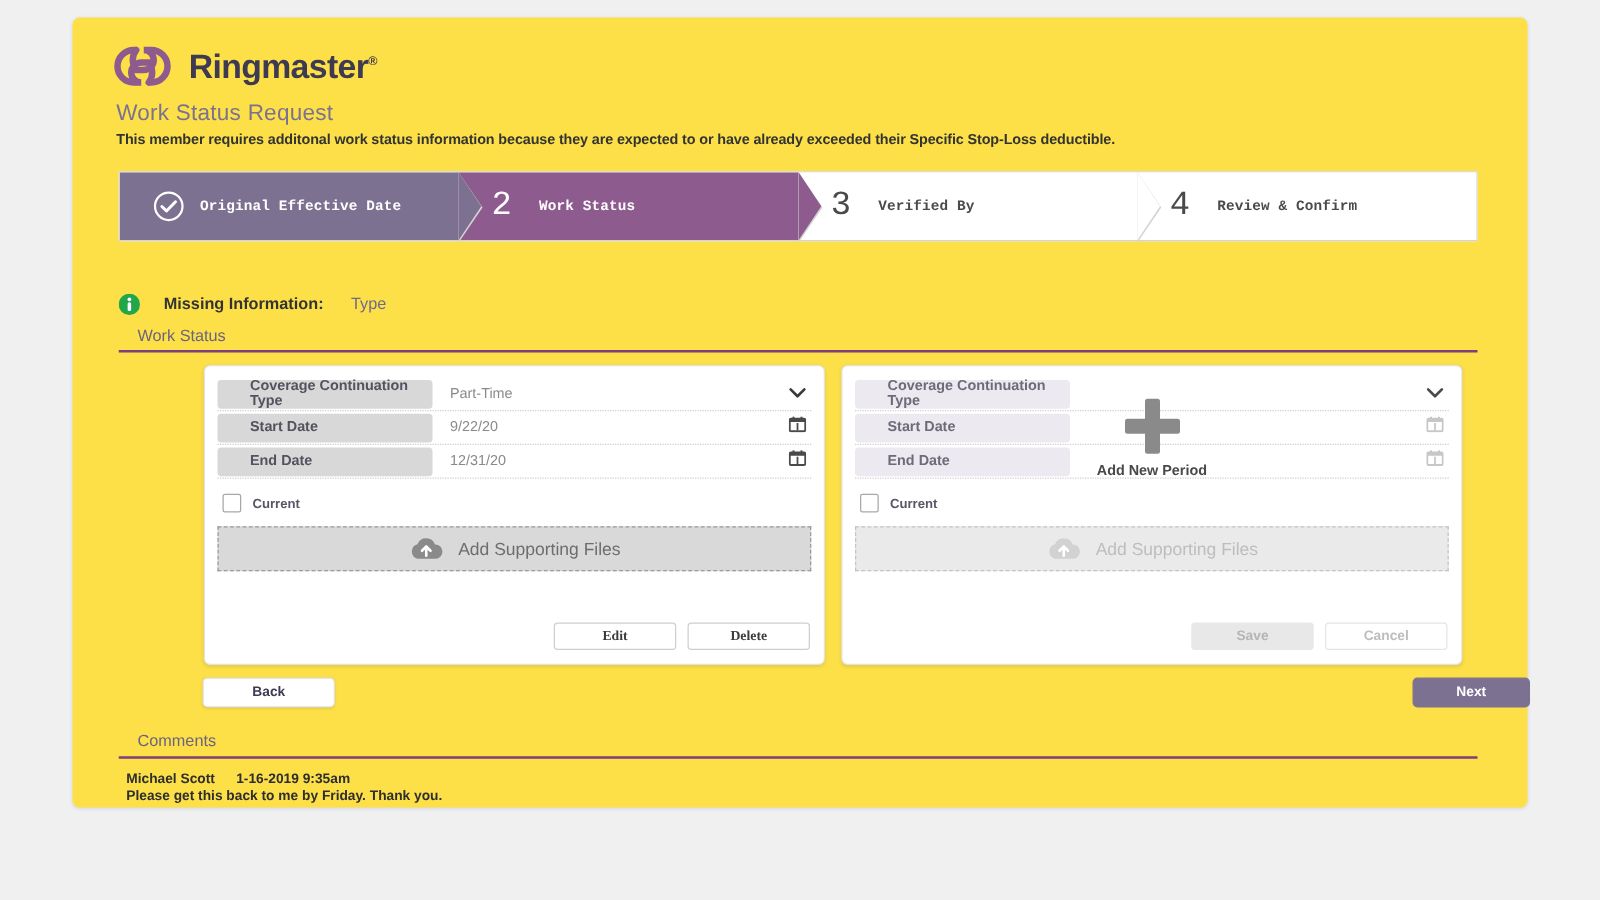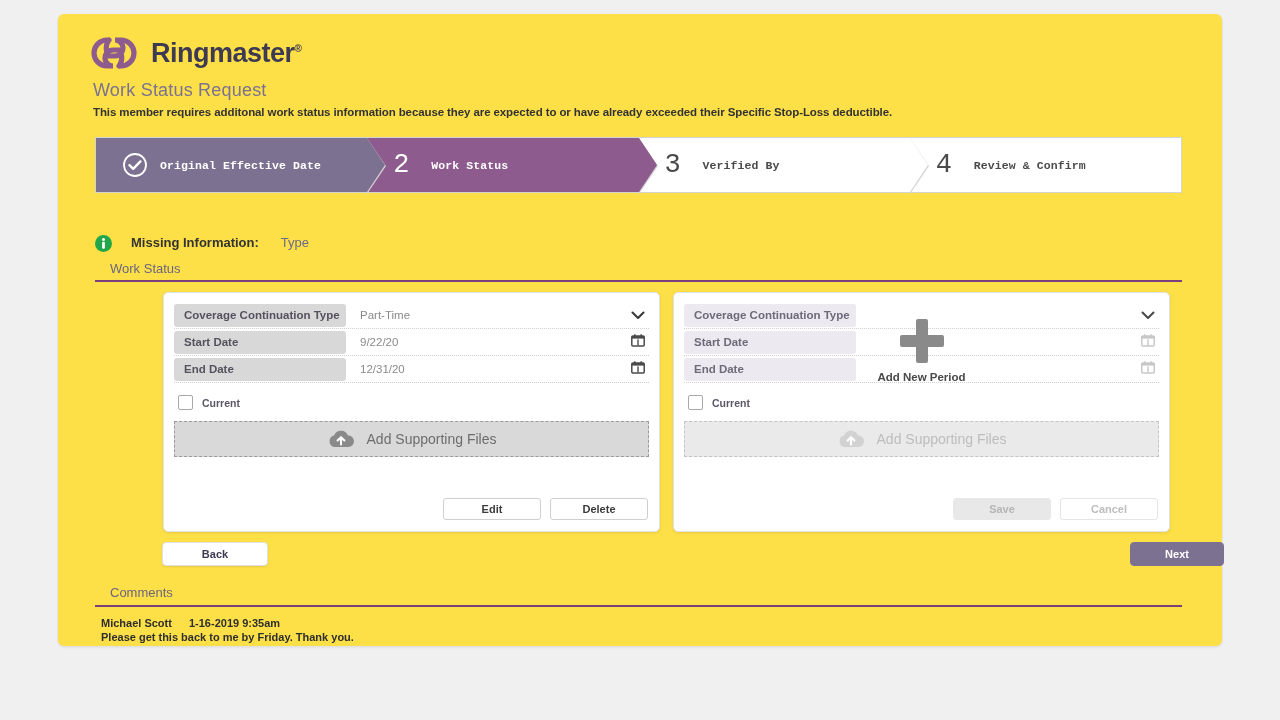--- a/index.html
+++ b/index.html
@@ -128,21 +128,21 @@
   .field-row {
     position: relative;
     display: flex; align-items: center;
     height: 27px; margin: 0 10px;
     border-bottom: 1px dotted #cfcfcf;
   }
   .field-row.first { margin-top: 9px; }
   .field-label {
     width: 172px; height: 23px; flex: 0 0 auto;
     display: flex; align-items: center;
-    padding-left: 10px;
+    padding-left: 26px;
     font-size: 11.5px; font-weight: bold; color: #55515e;
     background: #d8d8d8; border-radius: 3px;
   }
   .panel-right .field-label { background: #ece9f0; color: #6e6a78; }
   .field-value {
     flex: 1; padding-left: 14px;
     font-size: 11.5px; color: #8a8a8a;
   }
   .field-icon { width: 22px; flex: 0 0 auto; text-align: center; }
 
@@ -169,21 +169,21 @@
   .panel-actions {
     position: absolute; right: 11px; bottom: 11px;
     display: flex; gap: 9px;
   }
   .pbtn {
     width: 98px; height: 22px;
     display: flex; align-items: center; justify-content: center;
     font-size: 11px; font-weight: bold;
     border-radius: 3px; cursor: pointer;
   }
-  .pbtn.outline { background: #ffffff; border: 1px solid #cfcfcf; color: #3c3c3c; }
+  .pbtn.outline { background: #ffffff; border: 1px solid #cfcfcf; color: #3c3c3c; font-family: Liberation Serif, serif; }
   .pbtn.ghost   { background: #ffffff; border: 1px solid #e5e5e5; color: #bdbdbd; }
   .pbtn.filled-disabled { background: #e8e8e8; border: 1px solid #e8e8e8; color: #b5b5b5; }
 
   
   .add-overlay {
     position: absolute; left: 0; top: 22px;
     width: 100%;
     display: flex; flex-direction: column; align-items: center;
     pointer-events: none;
   }

